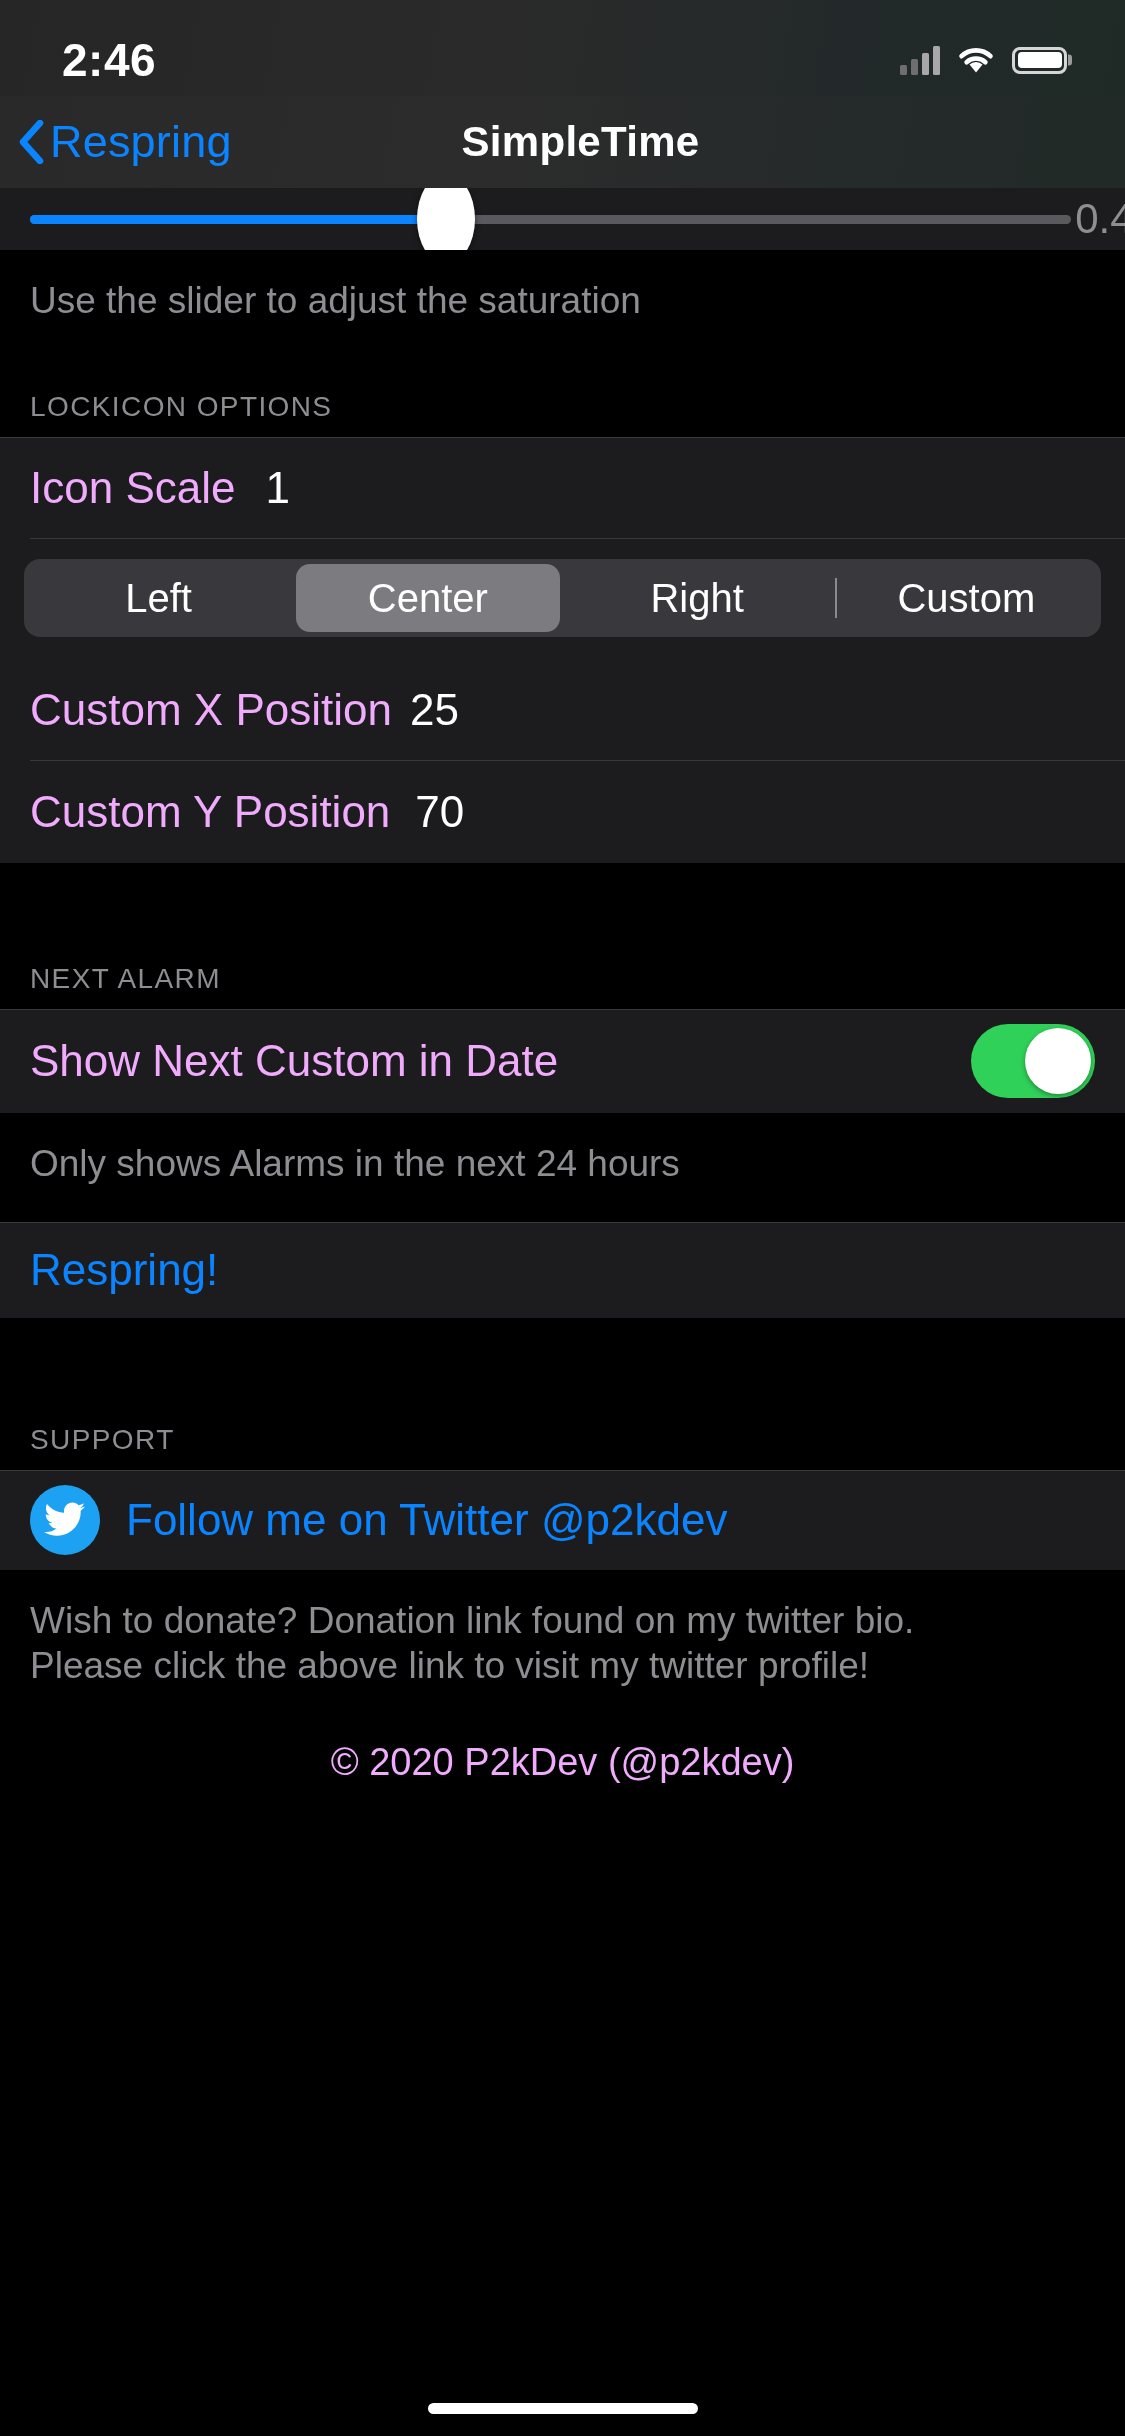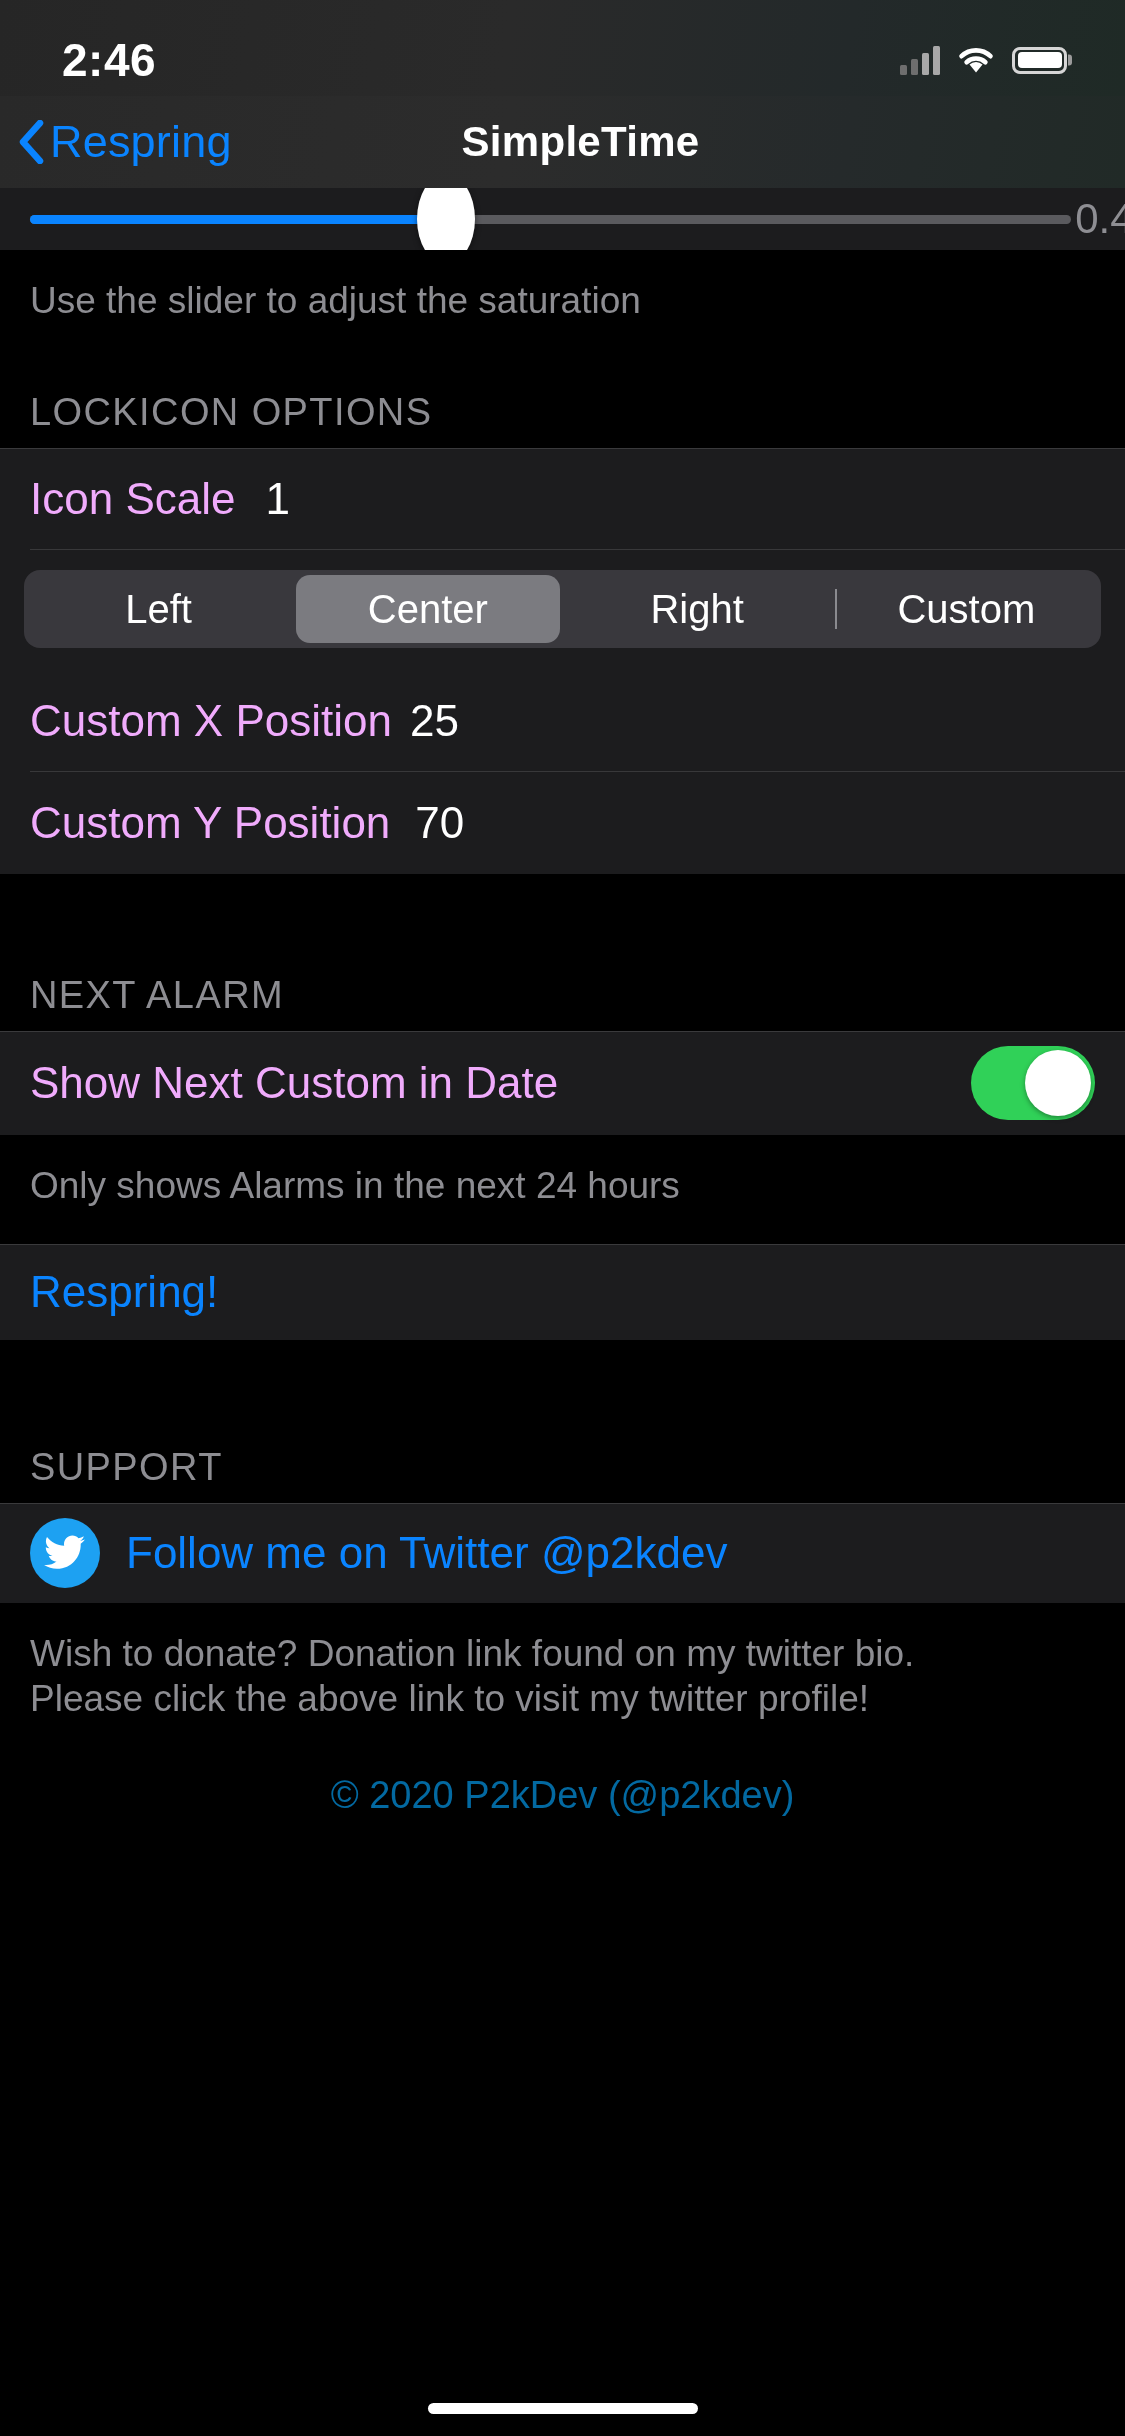--- a/index.html
+++ b/index.html
@@ -106,21 +106,21 @@
   .slider-value{
     color:#8e8e93; font-size:42px; white-space:nowrap;
     position:absolute; right:-62px;
   }
 
   .footer-note{
     color:#8d8d92; font-size:37px; line-height:1.22;
     padding:26px 44px 0 30px;
   }
   .group-header{
-    color:#8d8d92; font-size:38px; letter-spacing:1.4px;
+    color:#8d8d92; font-size:28px; letter-spacing:1.4px;
     padding:0 30px 14px 30px; text-transform:uppercase;
   }
 
   .row-title{ color:#f0abfc; font-size:44px; }
   .row-value{ color:#fff; font-size:44px; margin-left:30px; }
 
   
   .seg-cell{
     background:#1c1c1e; padding:20px 24px 22px 24px;
   }
@@ -153,21 +153,21 @@
 
   
   .tw-icon{
     width:70px; height:70px; border-radius:50%; background:#1da1f2;
     display:flex; align-items:center; justify-content:center;
     flex:0 0 auto; margin-right:26px;
   }
   .tw-icon svg{ display:block; }
 
   .copyright{
-    color:#0369a1; font-size:38px; text-align:center; padding-top:52px;
+    color:#f0abfc; font-size:38px; text-align:center; padding-top:52px;
   }
 
   
   .home-indicator{
     position:absolute; bottom:22px; left:50%; transform:translateX(-50%);
     width:270px; height:11px; background:#fff; border-radius:6px;
   }
 
   .spacer-black{ background:#000; width:100%; }
 </style>

